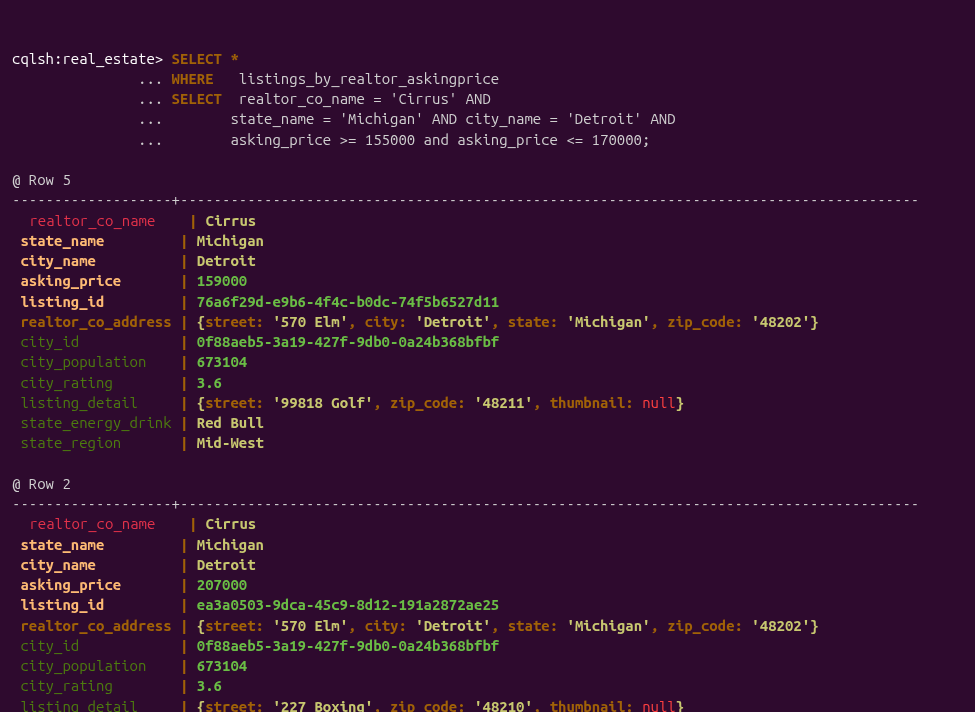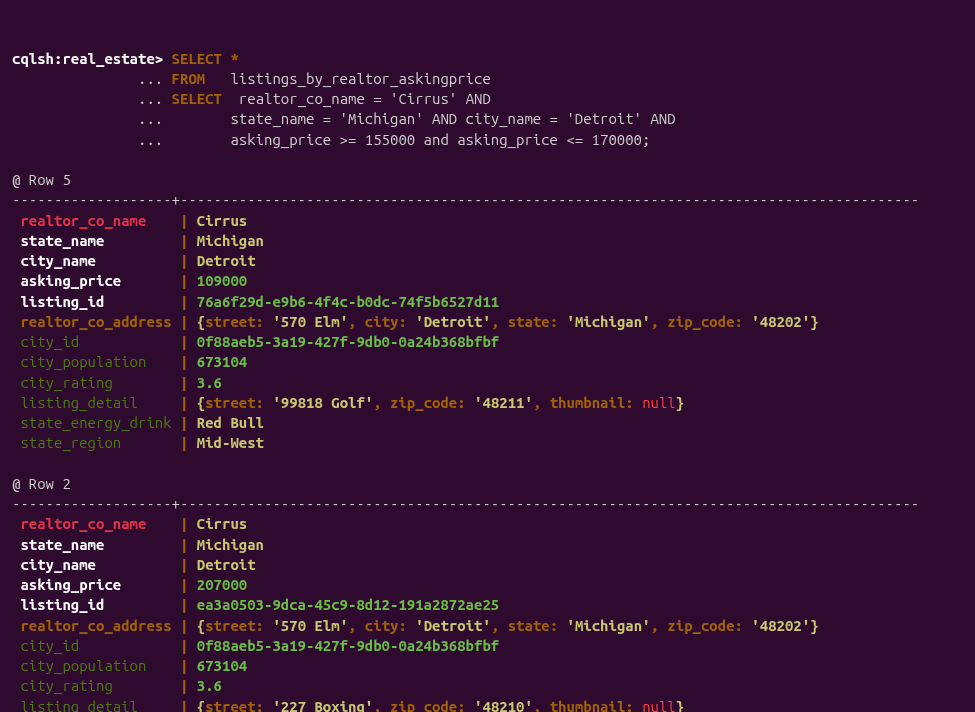--- a/index.html
+++ b/index.html
@@ -7,45 +7,45 @@
     padding: 8px 12px;
     background: #2e0a2e;
     color: #d0d0d0;
     font-family: "Ubuntu Mono", "DejaVu Sans Mono", Consolas, monospace;
     font-size: 15px;
     line-height: 1.35;
     white-space: pre;
     width: 975px;
     box-sizing: border-box;
   }
-  .prompt-kw { color: #ffffff; font-weight: bold; }
+  .prompt-kw { color: #ffffff; font-weight: normal; }
   .white { color: #a16207; font-weight: bold; }
-  .red { color: #e2324a; font-weight: bold; }
-  .cyan { color: #ffffff; font-weight: bold; }
+  .red { color: #e2324a; font-weight: normal; margin-left: 9px; }
+  .cyan { color: #fdba74; font-weight: bold; }
   .yellow { color: #c8c870; font-weight: bold; }
   .green { color: #6abd45; font-weight: bold; }
   .purple { color: #4d7c0f; }
   .nullred { color: #ff4040; font-weight: normal; }
   .dashline { color: #d0d0d0; }
 </style>
 </head>
 <body>
 
 <div><span class="prompt-kw">cqlsh:real_estate&gt; </span><span class="white">SELECT</span> <span class="white">*</span>
-<span>               ... </span><span class="white">FROM</span>   <span>listings_by_realtor_askingprice</span>
+<span>               ... </span><span class="white">WHERE</span>   <span>listings_by_realtor_askingprice</span>
 <span>               ... </span><span class="white">SELECT</span>  <span>realtor_co_name = 'Cirrus' AND</span>
 <span>               ... </span>       <span>state_name = 'Michigan' AND city_name = 'Detroit' AND</span>
 <span>               ... </span>       <span>asking_price &gt;= 155000 and asking_price &lt;= 170000;</span>
 
 <span>@ Row 5</span>
 <span class="dashline">-------------------+----------------------------------------------------------------------------------------</span>
  <span class="red">realtor_co_name   </span><span class="white"> | </span><span class="yellow">Cirrus</span>
  <span class="cyan">state_name        </span><span class="white"> | </span><span class="yellow">Michigan</span>
  <span class="cyan">city_name         </span><span class="white"> | </span><span class="yellow">Detroit</span>
- <span class="cyan">asking_price      </span><span class="white"> | </span><span class="green">109000</span>
+ <span class="cyan">asking_price      </span><span class="white"> | </span><span class="green">159000</span>
  <span class="cyan">listing_id        </span><span class="white"> | </span><span class="green">76a6f29d-e9b6-4f4c-b0dc-74f5b6527d11</span>
  <span class="white">realtor_co_address</span><span class="white"> | </span><span class="yellow">{</span><span class="white">street:</span> <span class="yellow">'570 Elm'</span><span class="white">, </span><span class="white">city:</span> <span class="yellow">'Detroit'</span><span class="white">, </span><span class="white">state:</span> <span class="yellow">'Michigan'</span><span class="white">, </span><span class="white">zip_code:</span> <span class="yellow">'48202'</span><span class="yellow">}</span>
  <span class="purple">city_id           </span><span class="white"> | </span><span class="green">0f88aeb5-3a19-427f-9db0-0a24b368bfbf</span>
  <span class="purple">city_population   </span><span class="white"> | </span><span class="green">673104</span>
  <span class="purple">city_rating       </span><span class="white"> | </span><span class="green">3.6</span>
  <span class="purple">listing_detail    </span><span class="white"> | </span><span class="yellow">{</span><span class="white">street:</span> <span class="yellow">'99818 Golf'</span><span class="white">, </span><span class="white">zip_code:</span> <span class="yellow">'48211'</span><span class="white">, </span><span class="white">thumbnail:</span> <span class="nullred">null</span><span class="yellow">}</span>
  <span class="purple">state_energy_drink</span><span class="white"> | </span><span class="yellow">Red Bull</span>
  <span class="purple">state_region      </span><span class="white"> | </span><span class="yellow">Mid-West</span>
 
 <span>@ Row 2</span>

